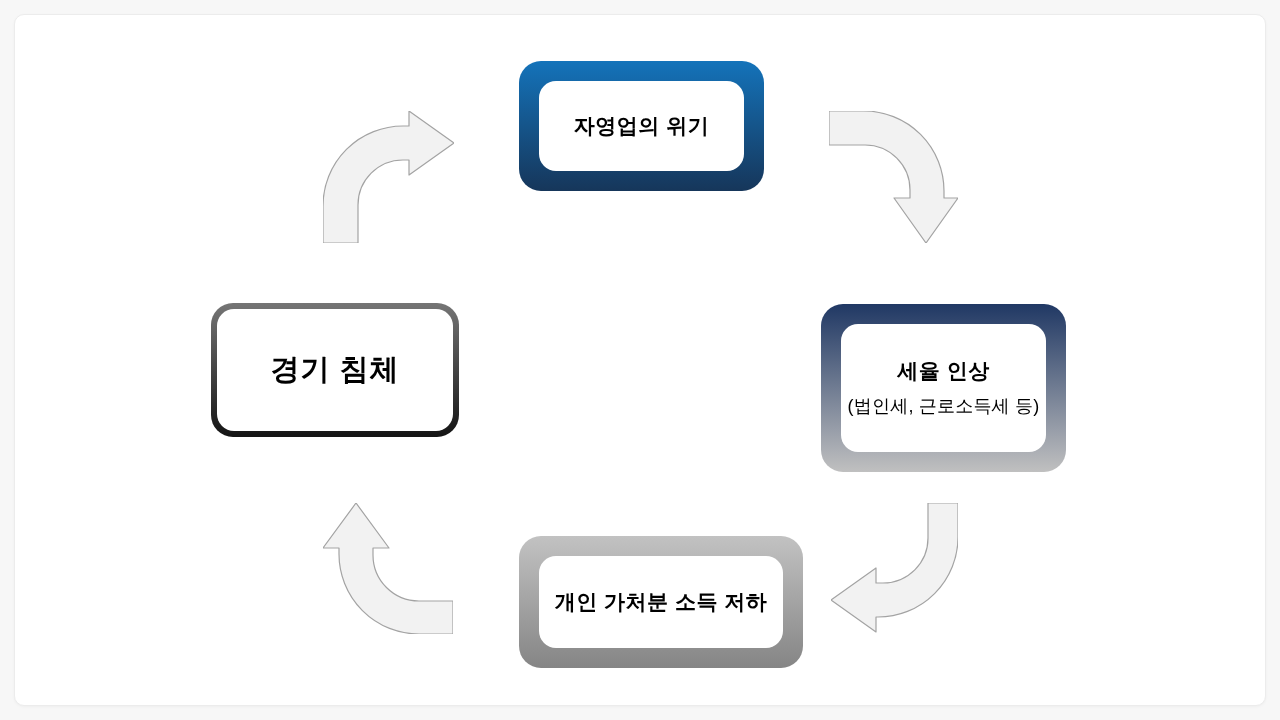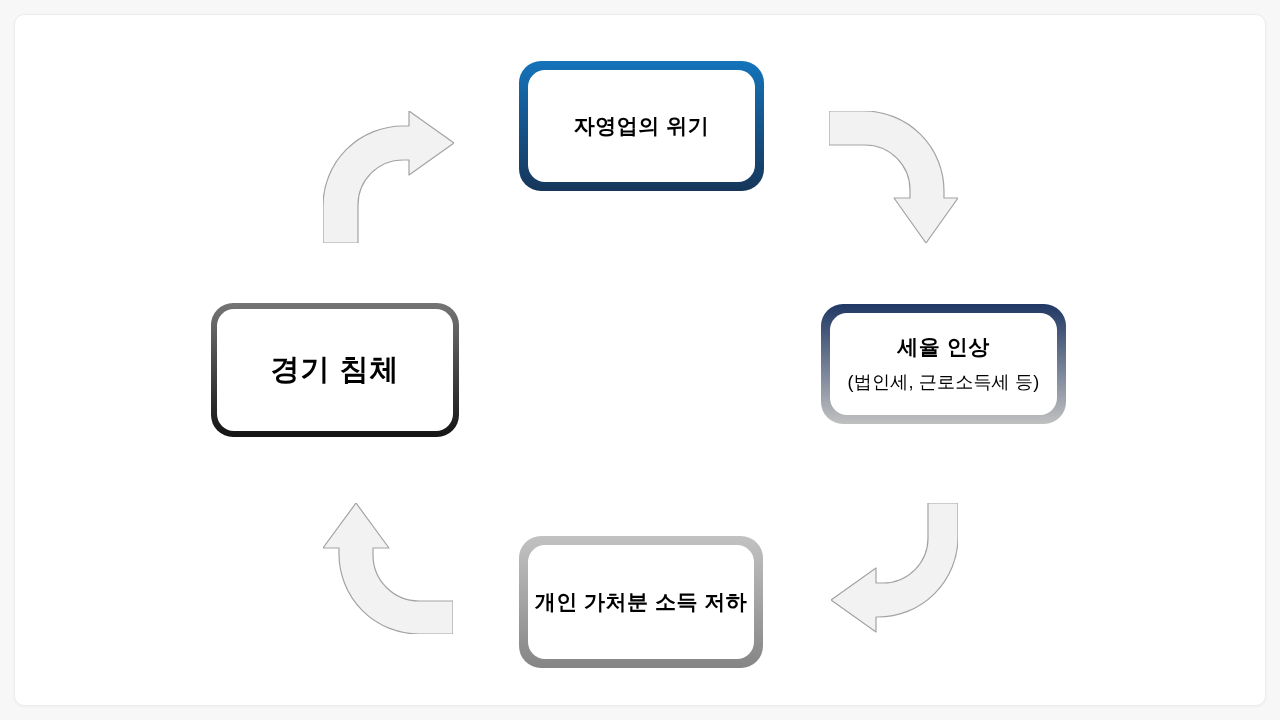--- a/index.html
+++ b/index.html
@@ -15,21 +15,21 @@
     width: 1252px; height: 692px;
     background: #ffffff;
     border: 1px solid #ececec;
     border-radius: 10px;
     box-shadow: 0 1px 3px rgba(0,0,0,0.04);
   }
   
   .node {
     position: absolute;
     border-radius: 22px;
-    padding: 9px;            
+    padding: 20px;            
   }
   .node.thick { padding: 6px; }
   .node-inner {
     width: 100%; height: 100%;
     background: #ffffff;
     border-radius: 17px;
     display: flex; flex-direction: column;
     align-items: center; justify-content: center;
     text-align: center;
   }
@@ -59,28 +59,28 @@
 
 <div class="stage">
   <div class="card">
 
     <div class="node" style="left: 504px; top: 46px; width: 245px; height: 130px; background: linear-gradient(rgb(20, 115, 186), rgb(22, 54, 90));">
       <div class="node-inner">
         <div class="node-label">자영업의 위기</div>
       </div>
     </div>
 
-    <div class="node" style="left: 806px; top: 289px; width: 245px; height: 120px; background: linear-gradient(rgb(32, 56, 100), rgb(192, 192, 192));">
+    <div class="node" style="left: 806px; top: 289px; width: 245px; height: 168px; background: linear-gradient(rgb(32, 56, 100), rgb(192, 192, 192));">
       <div class="node-inner">
         <div class="node-label">세율 인상</div>
         <div class="node-sublabel">(법인세, 근로소득세 등)</div>
       </div>
     </div>
 
-    <div class="node" style="left: 504px; top: 521px; width: 244px; height: 132px; background: linear-gradient(rgb(194, 194, 194), rgb(133, 133, 133));">
+    <div class="node" style="left: 504px; top: 521px; width: 284px; height: 132px; background: linear-gradient(rgb(194, 194, 194), rgb(133, 133, 133));">
       <div class="node-inner">
         <div class="node-label">개인 가처분 소득 저하</div>
       </div>
     </div>
 
     <div class="node thick" style="left: 196px; top: 288px; width: 248px; height: 134px; background: linear-gradient(rgb(117, 117, 117), rgb(20, 20, 20));">
       <div class="node-inner">
         <div class="node-label-lg">경기 침체</div>
       </div>
     </div>

